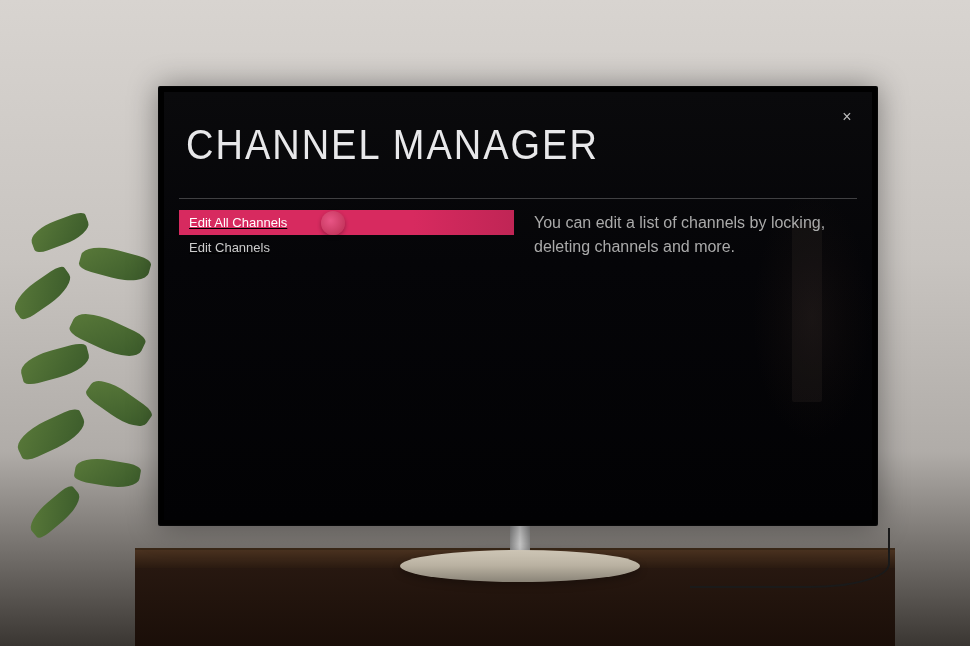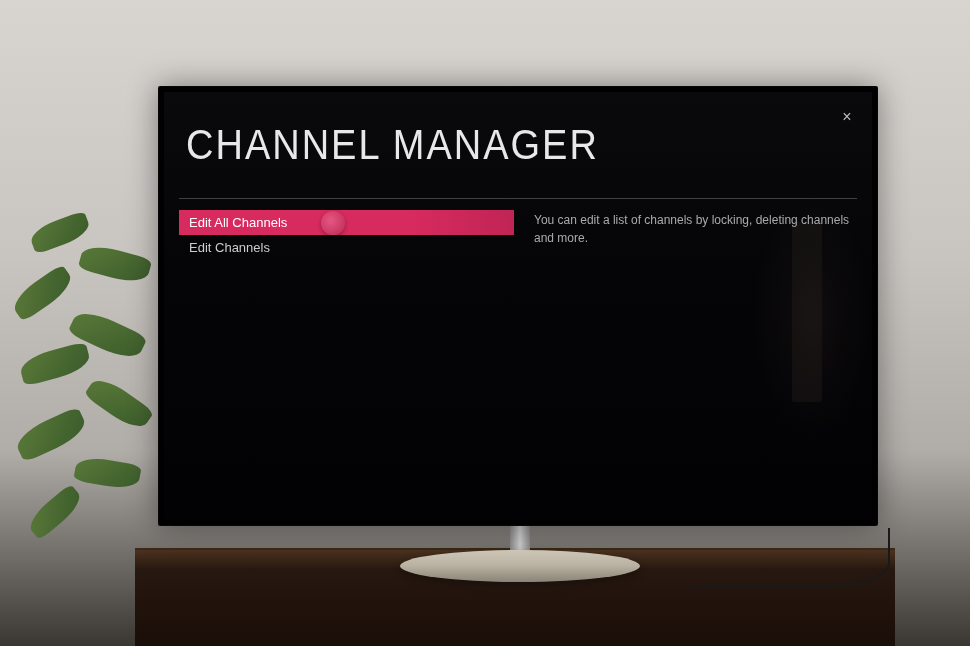--- a/index.html
+++ b/index.html
@@ -106,20 +106,21 @@
       top: 106px;
       height: 1px;
       background: rgba(200,200,200,0.3);
     }
     
     .menu-list {
       position: absolute;
       left: 15px;
       top: 118px;
       width: 335px;
+      text-decoration: underline;
     }
     
     .menu-item {
       padding: 5px 10px;
       font-size: 13px;
       color: #ccc;
       cursor: pointer;
       position: relative;
     }
     
@@ -138,21 +139,21 @@
       background: radial-gradient(circle at 40% 40%, #e85585 0%, #c73860 70%);
       border-radius: 50%;
       box-shadow: 0 2px 4px rgba(0,0,0,0.3);
     }
     
     .description {
       position: absolute;
       left: 370px;
       top: 119px;
       width: 320px;
-      font-size: 12px;
+      font-size: 16px;
       color: #aaa;
       line-height: 1.5;
     }
     
     .tv-stand {
       position: absolute;
       left: 400px;
       top: 525px;
       width: 240px;
       height: 55px;

